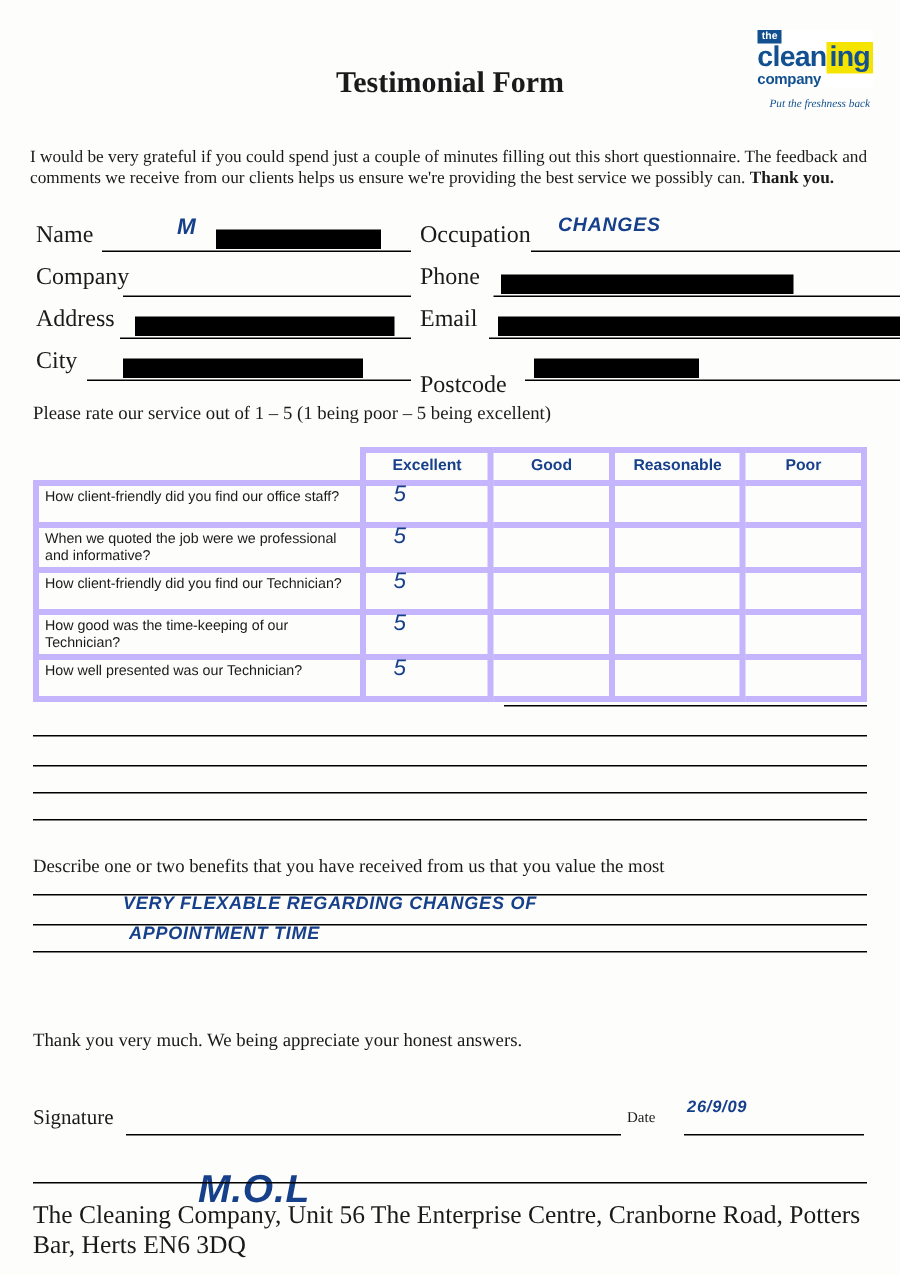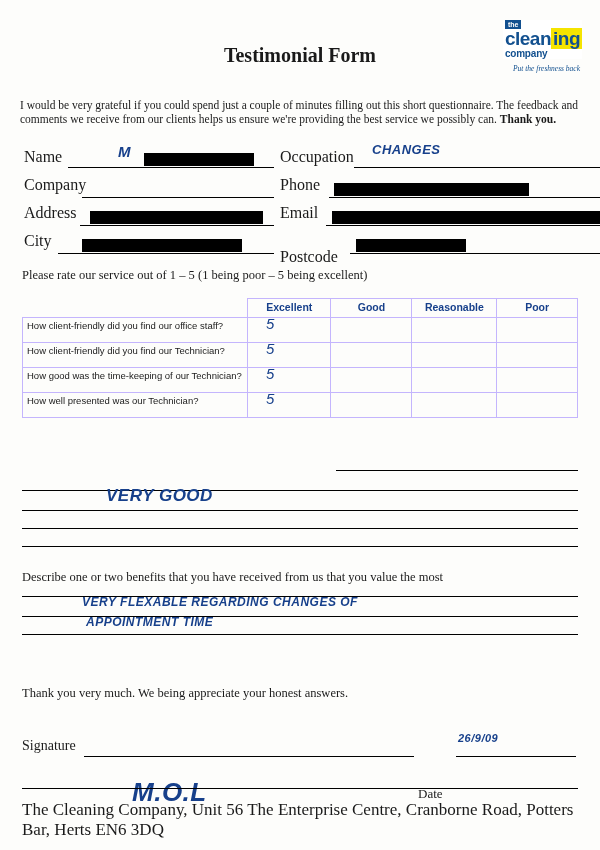--- a/index.html
+++ b/index.html
@@ -156,21 +156,21 @@
   table.rating {
     position: absolute;
     left: 22px;
     top: 298px;
     width: 556px;
     border-collapse: collapse;
     font-size: 9.5px;
     font-family: "Liberation Sans", sans-serif;
   }
   table.rating td, table.rating th {
-    border: 1px solid #c4b5fd;
+    border: 4px solid #c4b5fd;
     padding: 2px 4px;
     vertical-align: top;
   }
   table.rating th {
     font-family: "Liberation Sans", sans-serif;
     font-size: 10.5px;
     font-weight: bold;
     color: #17408b;
     text-align: center;
     height: 14px;
@@ -221,22 +221,21 @@
     position: absolute;
     left: 84px;
     top: 756px;
     width: 330px;
     border-bottom: 1px solid #000;
   }
   .date-label {
     position: absolute;
     left: 418px;
     top: 740px;
-    font-size: 13px;
-    margin-top: 46px;
+    font-size: 10px;
   }
   .date-line {
     position: absolute;
     left: 456px;
     top: 756px;
     width: 120px;
     border-bottom: 1px solid #000;
   }
   .sig-note {
     position: absolute;
@@ -333,20 +332,29 @@
     <tr>
       <td class="q">How client-friendly did you find our office staff?</td>
       <td class="cell">
             <span class="tick">5</span>
           </td>
       <td class="cell"></td>
       <td class="cell"></td>
       <td class="cell"></td>
     </tr>
     <tr>
+      <td class="q">When we quoted the job were we professional and informative?</td>
+      <td class="cell">
+            <span class="tick">5</span>
+          </td>
+      <td class="cell"></td>
+      <td class="cell"></td>
+      <td class="cell"></td>
+    </tr>
+    <tr>
       <td class="q">How client-friendly did you find our Technician?</td>
       <td class="cell">
             <span class="tick">5</span>
           </td>
       <td class="cell"></td>
       <td class="cell"></td>
       <td class="cell"></td>
     </tr>
     <tr>
       <td class="q">How good was the time-keeping of our Technician?</td>
@@ -364,21 +372,20 @@
           </td>
       <td class="cell"></td>
       <td class="cell"></td>
       <td class="cell"></td>
     </tr>
   </tbody>
     </table>
 
   <div class="q-inline-line" style="left:336px; top:470px; width:242px;"></div>
   <div class="wline" style="top:490px;"></div>
-  <div class="hand" style="left:106px; top:486px; font-size:17px;">VERY GOOD</div>
   <div class="wline" style="top:510px;"></div>
   <div class="wline" style="top:528px;"></div>
   <div class="wline" style="top:546px;"></div>
 
   <div class="q-label" style="left:22px; top:570px;">Describe one or two benefits that you have received from us that you value the most</div>
   <div class="wline" style="top:596px;"></div>
   <div class="hand" style="left:82px; top:595px; font-size:12px;">VERY FLEXABLE REGARDING CHANGES OF</div>
   <div class="wline" style="top:616px;"></div>
   <div class="hand" style="left:86px; top:615px; font-size:12px;">APPOINTMENT TIME</div>
   <div class="wline" style="top:634px;"></div>

